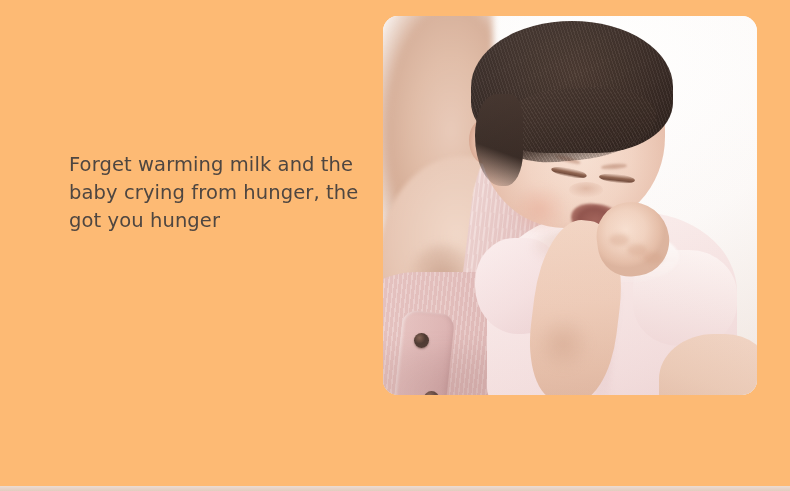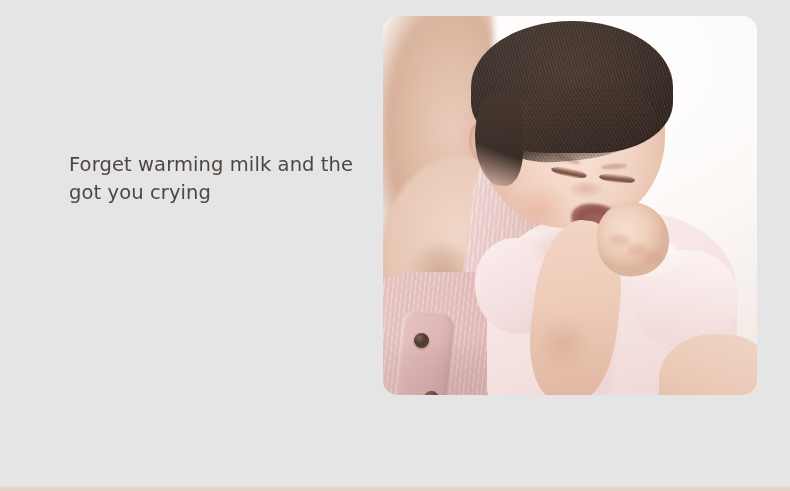--- a/index.html
+++ b/index.html
@@ -11,21 +11,21 @@
     width: 790px;
     height: 491px;
     overflow: hidden;
     font-family: "DejaVu Sans", "Liberation Sans", sans-serif;
   }
 
   #banner {
     position: relative;
     width: 790px;
     height: 491px;
-    background: #e5e5e5;
+    background: #fdba74;
     overflow: hidden;
   }
 
   
   #bottom-edge-strip {
     position: absolute;
     left: 0;
     bottom: 0;
     width: 790px;
     height: 5px;
@@ -398,21 +398,22 @@
     pointer-events: none;
   }
 </style>
 </head>
 <body>
 
 <div id="banner">
 
   <div id="copy-block">
     <span class="headline-line">Forget warming milk and the</span>
-    <span class="headline-line">got you crying</span>
+    <span class="headline-line">baby crying from hunger, the</span>
+    <span class="headline-line">got you hunger</span>
   </div>
 
   <div id="photo-card">
 
     <div class="photo-layer" id="backdrop"></div>
 
     <div class="photo-layer" id="mother-arm"></div>
     <div class="photo-layer" id="mother-skin"></div>
     <div class="photo-layer" id="mother-shadow"></div>
     <div class="photo-layer" id="mother-strap"></div>

